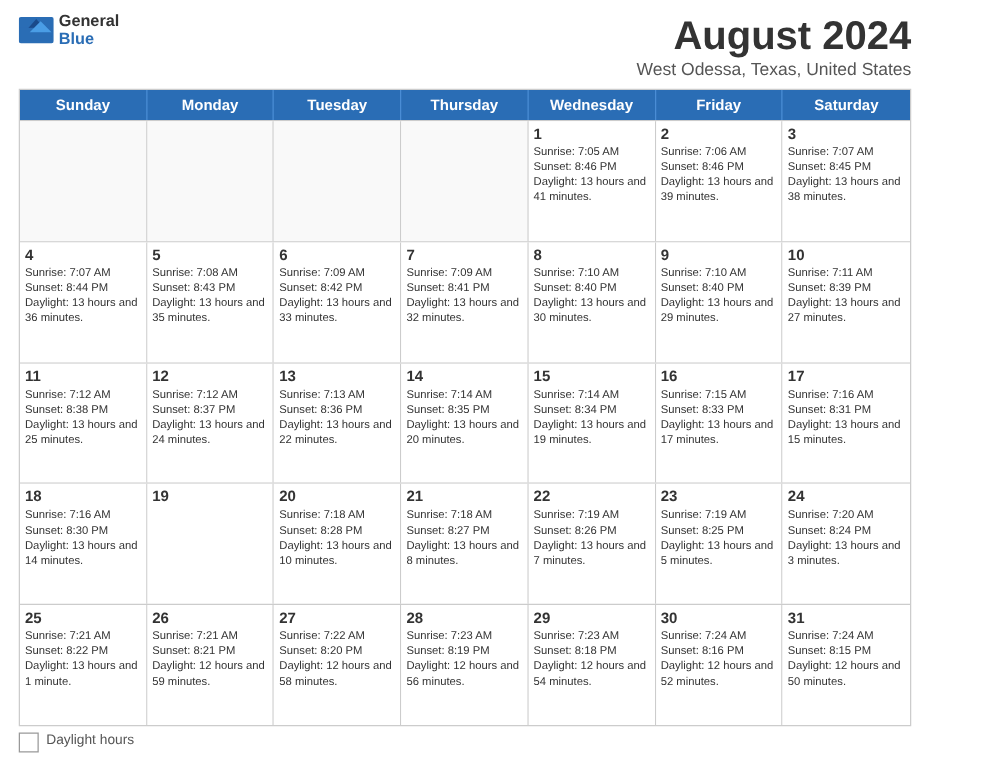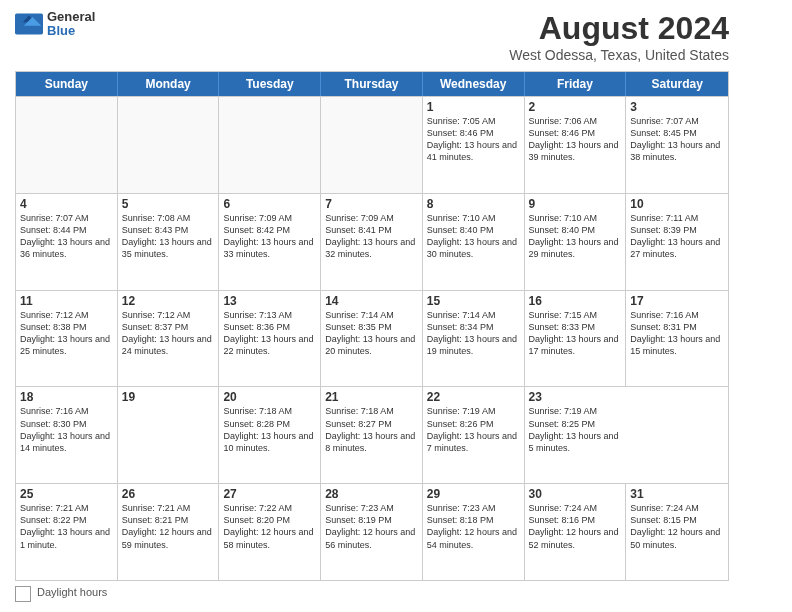--- a/index.html
+++ b/index.html
@@ -255,20 +255,24 @@
             <div class="cell-info">Sunrise: 7:18 AM<br>Sunset: 8:27 PM<br>Daylight: 13 hours and 8 minutes.</div>
           </div>
           <div class="cal-cell has-data">
             <span class="day-num">22</span>
             <div class="cell-info">Sunrise: 7:19 AM<br>Sunset: 8:26 PM<br>Daylight: 13 hours and 7 minutes.</div>
           </div>
           <div class="cal-cell has-data">
             <span class="day-num">23</span>
             <div class="cell-info">Sunrise: 7:19 AM<br>Sunset: 8:25 PM<br>Daylight: 13 hours and 5 minutes.</div>
           </div>
+          <div class="cal-cell has-data">
+            <span class="day-num">24</span>
+            <div class="cell-info">Sunrise: 7:20 AM<br>Sunset: 8:24 PM<br>Daylight: 13 hours and 3 minutes.</div>
+          </div>
         </div>
         <div class="cal-row">
           <div class="cal-cell has-data">
             <span class="day-num">25</span>
             <div class="cell-info">Sunrise: 7:21 AM<br>Sunset: 8:22 PM<br>Daylight: 13 hours and 1 minute.</div>
           </div>
           <div class="cal-cell has-data">
             <span class="day-num">26</span>
             <div class="cell-info">Sunrise: 7:21 AM<br>Sunset: 8:21 PM<br>Daylight: 12 hours and 59 minutes.</div>
           </div>

